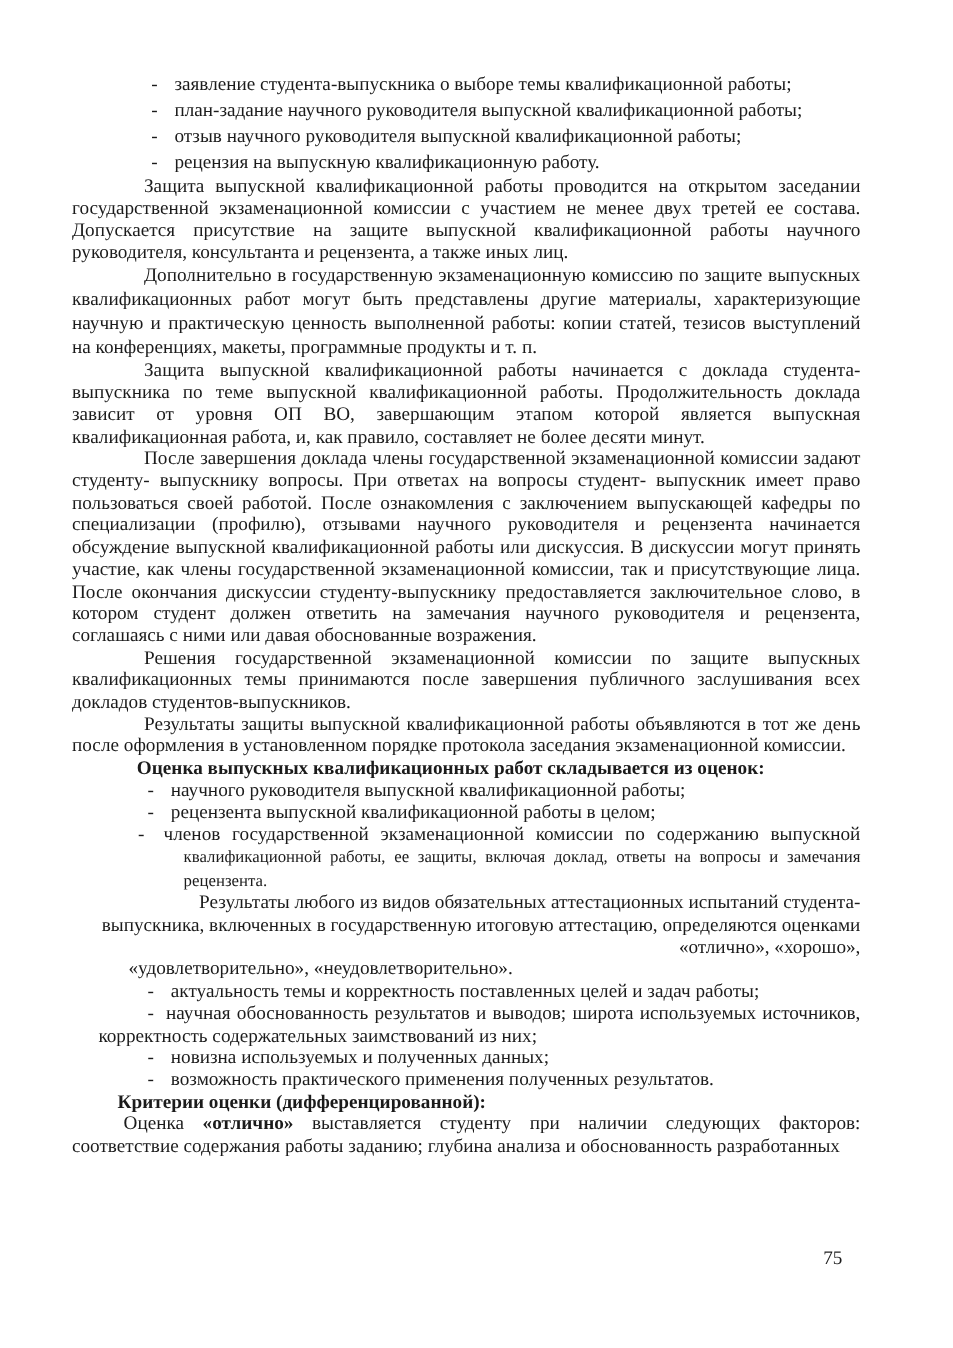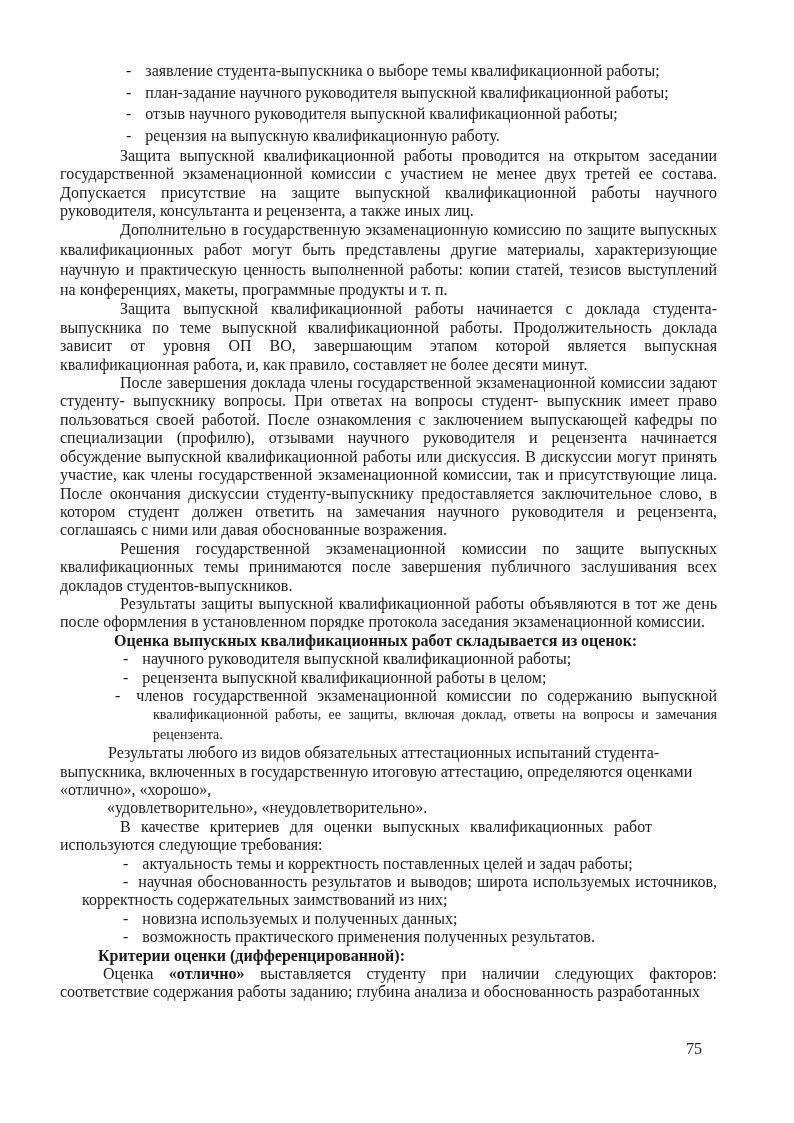--- a/index.html
+++ b/index.html
@@ -17,21 +17,21 @@
     overflow: hidden;
   }
   p { margin: 0; }
   .para {
     text-align: justify;
     text-indent: 60px;
     line-height: 18.4px;
   }
   .p1 { line-height: 20px; }
   .para-left {
-    text-align: left;
+    text-align: right;
     text-indent: 48px;
     line-height: 18.4px;
   }
   .narrow { width: 592px; }
   .toplist .li { line-height: 21.7px; padding-left: 66px; }
   .li {
     display: flex;
     padding-left: 63px;
     line-height: 18.4px;
   }
@@ -114,21 +114,20 @@
       <span>рецензента выпускной квалификационной работы в целом;</span>
     </div>
 
   <p class="li-members"><span class="m">-</span><span>членов государственной экзаменационной комиссии по содержанию выпускной</span>
     <span class="small-cont">квалификационной работы, ее защиты, включая доклад, ответы на вопросы и замечания рецензента.</span></p>
 
   <p class="para-left">Результаты любого из видов обязательных аттестационных испытаний студента-выпускника, включенных в государственную итоговую аттестацию, определяются оценками «отлично», «хорошо»,</p>
 
   <div class="line-sat">«удовлетворительно», «неудовлетворительно».</div>
 
-  <p class="para narrow">В качестве критериев для оценки выпускных квалификационных работ используются следующие требования:</p>
 
   <div class="li">
       <span class="m">-</span>
       <span>актуальность темы и корректность поставленных целей и задач работы;</span>
     </div>
 
   <p class="li-sci"><span class="m">-</span><span>научная обоснованность результатов и выводов; широта используемых источников, корректность содержательных заимствований из них;</span></p>
 
   <div class="li">
       <span class="m">-</span>

